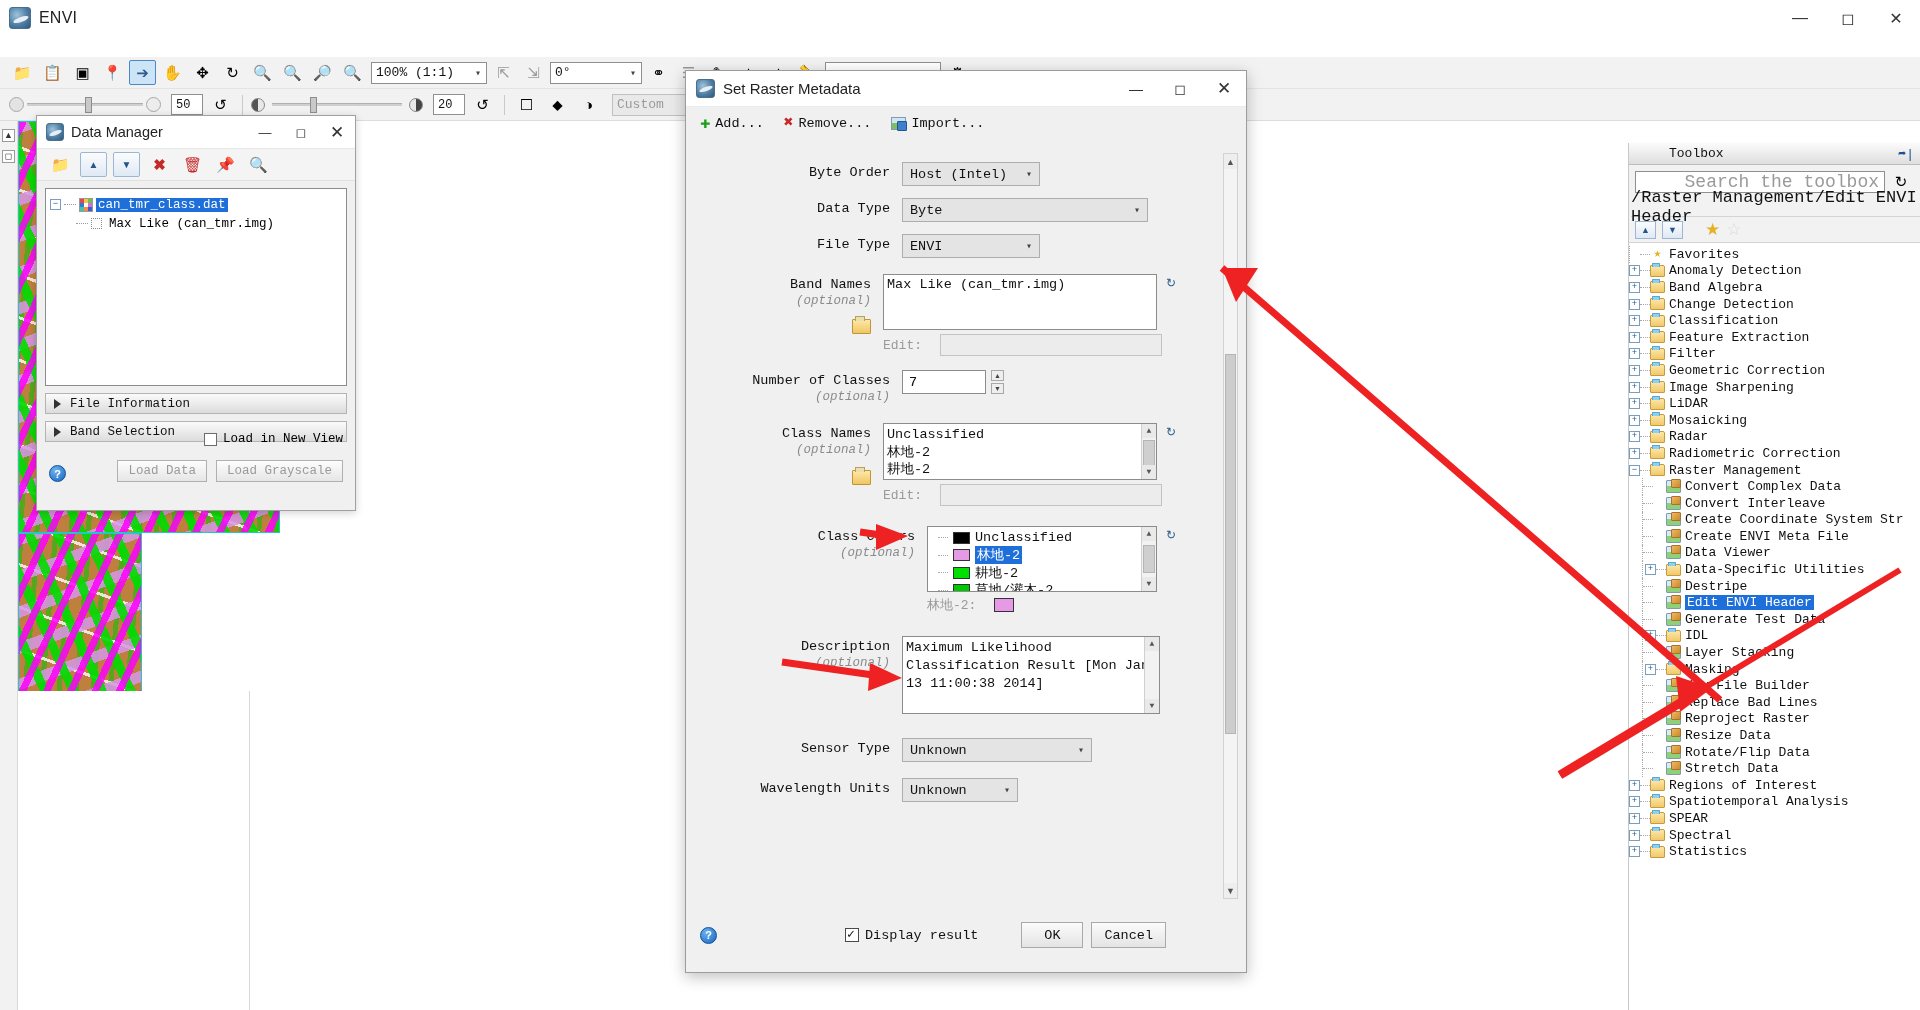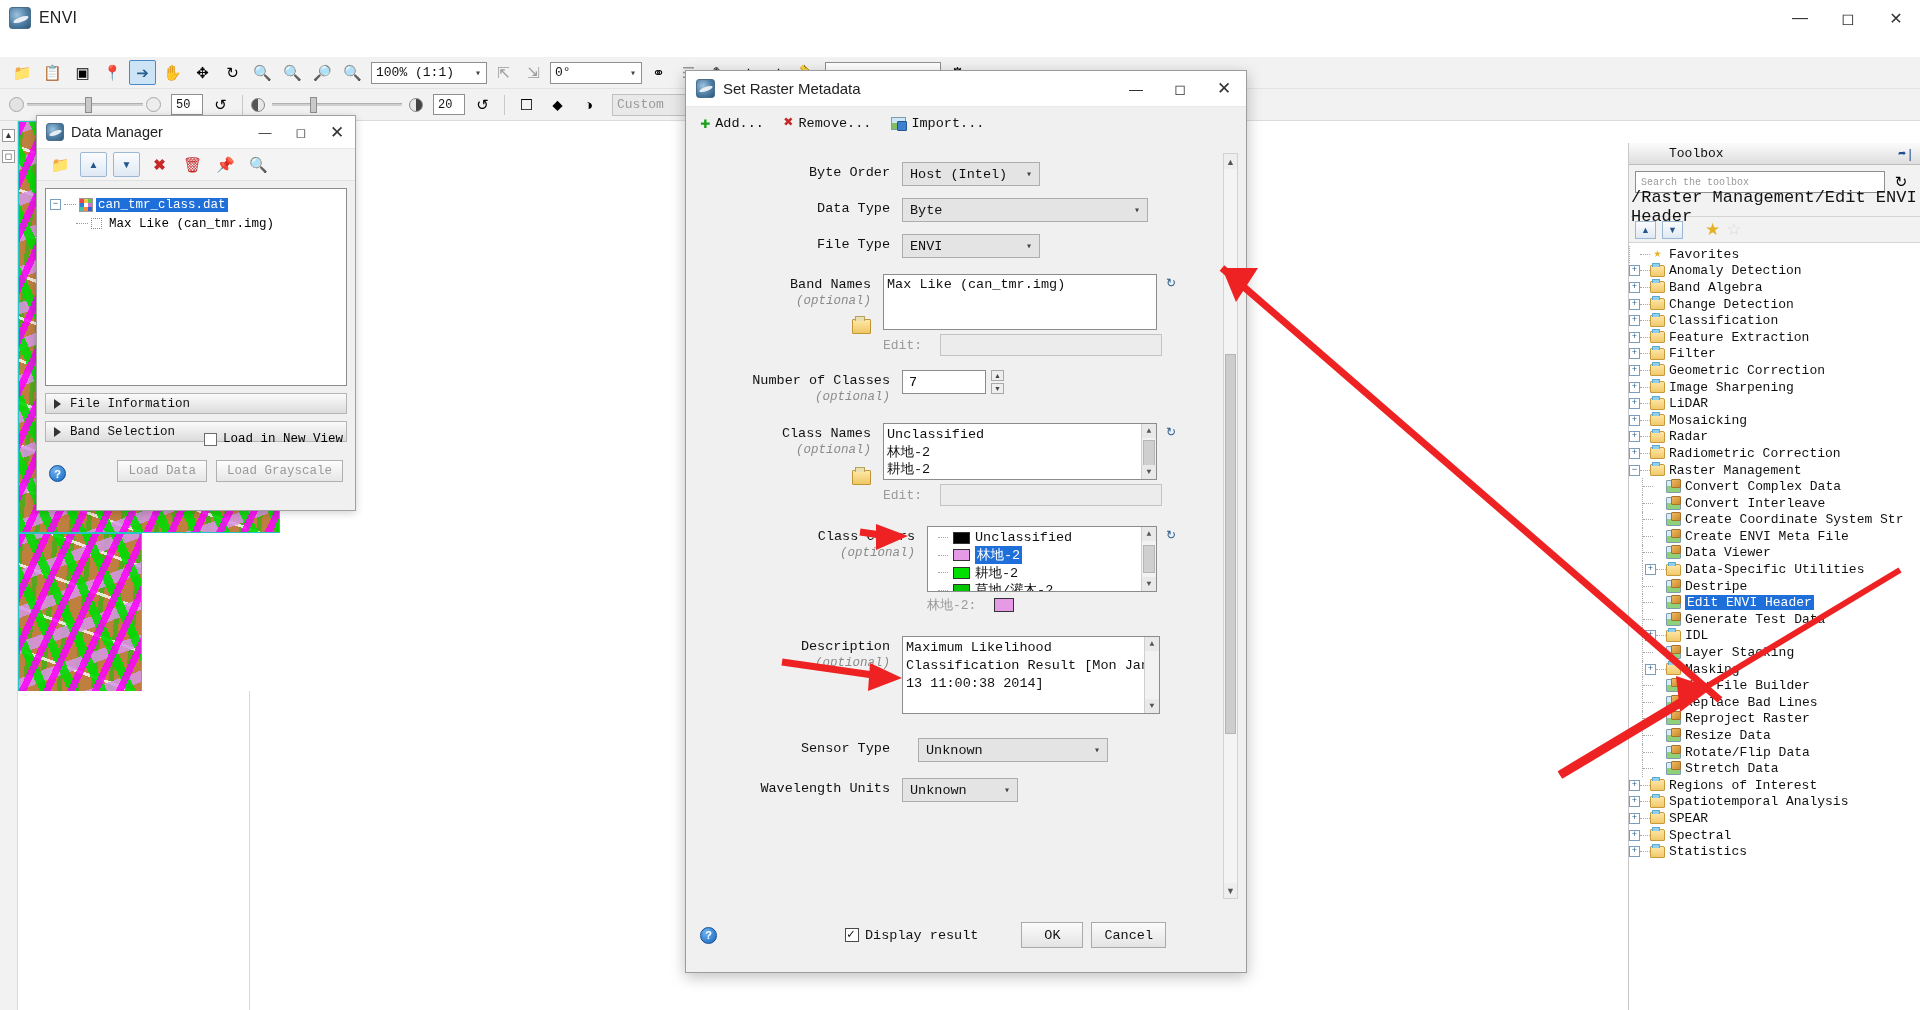--- a/index.html
+++ b/index.html
@@ -203,21 +203,21 @@
     border-bottom: 1px solid #bdbdbd; display:flex; align-items:center;
     font-family:"Liberation Mono", monospace; font-size: 13px; color:#111;
   }
   #tb-head .lbl { margin-left: 40px; }
   #tb-head .pin { margin-left:auto; margin-right: 6px; color:#1f4f8f; font-size: 13px; }
   #tb-search {
     margin: 6px 8px 0 6px; height: 22px; display:flex; align-items:center; gap:5px;
   }
   #tb-search input {
     flex: 1; height: 22px; border: 1px solid #8f8f8f; background:#fff;
-    font-family:"Liberation Mono", monospace; font-size: 10px; padding: 0 5px; color:#111;
+    font-family:"Liberation Mono", monospace; font-size: 18px; padding: 0 5px; color:#111;text-align:right;
   }
   #tb-search input::placeholder { color:#9a9a9a; }
   #tb-path {
     margin: 4px 0 0 2px; height: 20px; display:flex; align-items:center;
     font-family:"Liberation Mono", monospace; font-size: 17px; color:#111;
     border-bottom: 1px solid #d4d4d4;
   }
   #tb-actions {
     height: 26px; display:flex; align-items:center; gap:6px; padding-left: 6px;
     border-bottom: 1px solid #d4d4d4;
@@ -1029,21 +1029,21 @@
           <div class="listbox" style="width:258px;height:78px;line-height:18px;">
             <span>Maximum Likelihood Classification Result [Mon Jan 13 11:00:38 2014]</span>
             <div class="vsb">
               <div class="a">▲</div>
               <div class="a" style="position:absolute;bottom:0;left:0;right:0;">▼</div>
             </div>
           </div>
         </div>
       </div>
 
-      <div class="frow" style="margin-top:24px;gap:16px;">
+      <div class="frow" style="margin-top:24px;">
         <div class="flabel">Sensor Type</div>
         <div class="fctl">
           <div class="dd" style="width:190px;">
             <span>Unknown</span>
             <span class="chev">▾</span>
           </div>
         </div>
       </div>
 
       <div class="frow" style="margin-top:16px;">

